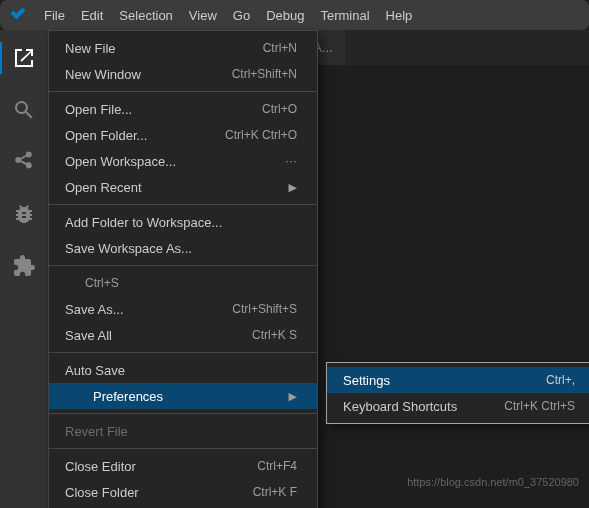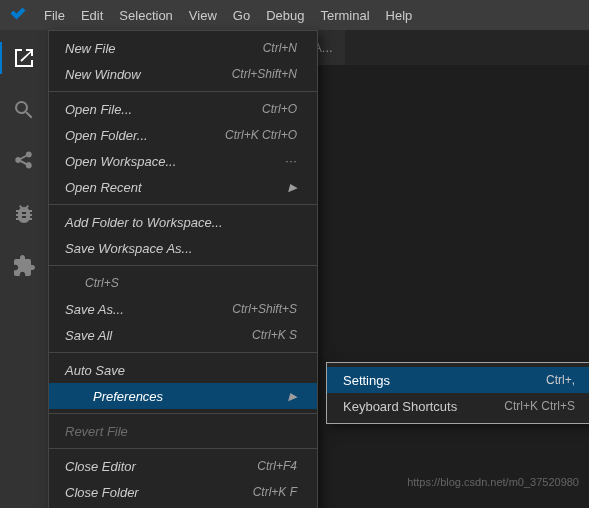--- a/index.html
+++ b/index.html
@@ -14,20 +14,21 @@
       position: relative;
     }
 
     
     .menu-bar {
       display: flex;
       align-items: center;
       background: #3c3c3c;
       height: 30px;
       padding: 0 4px;
+      border-radius: 7px;
     }
     .menu-bar-logo {
       width: 28px;
       display: flex;
       align-items: center;
       justify-content: center;
       color: #007acc;
       font-size: 16px;
       margin-right: 4px;
     }
@@ -151,21 +152,20 @@
     }
 
     .menu-section-item {
       display: flex;
       align-items: center;
       justify-content: space-between;
       padding: 5px 20px 5px 16px;
       cursor: pointer;
       color: #cccccc;
       height: 26px;
-      font-style: italic;
     }
     .menu-section-item.highlighted {
       background: #094771;
       color: #ffffff;
       padding-left: 44px;
     }
     .menu-section-item.disabled {
       color: #6c6c6c;
       cursor: default;
     }

